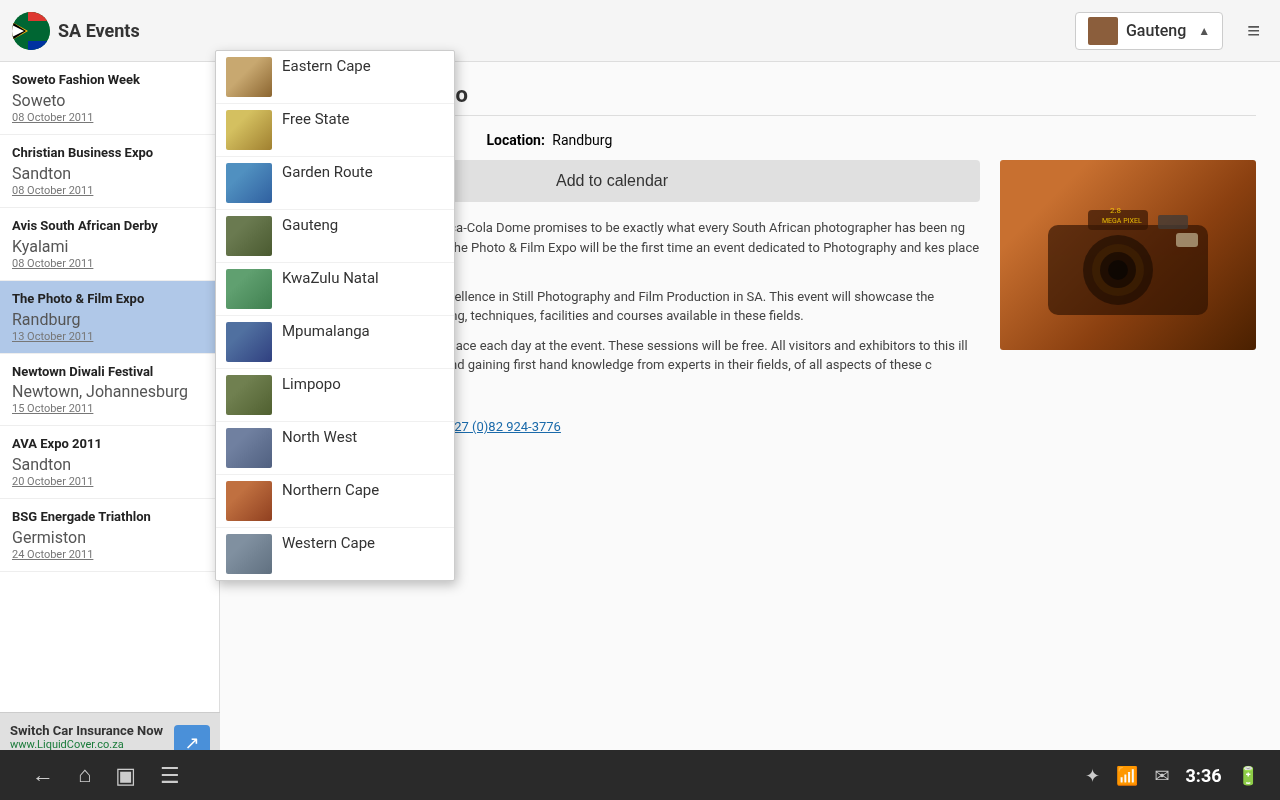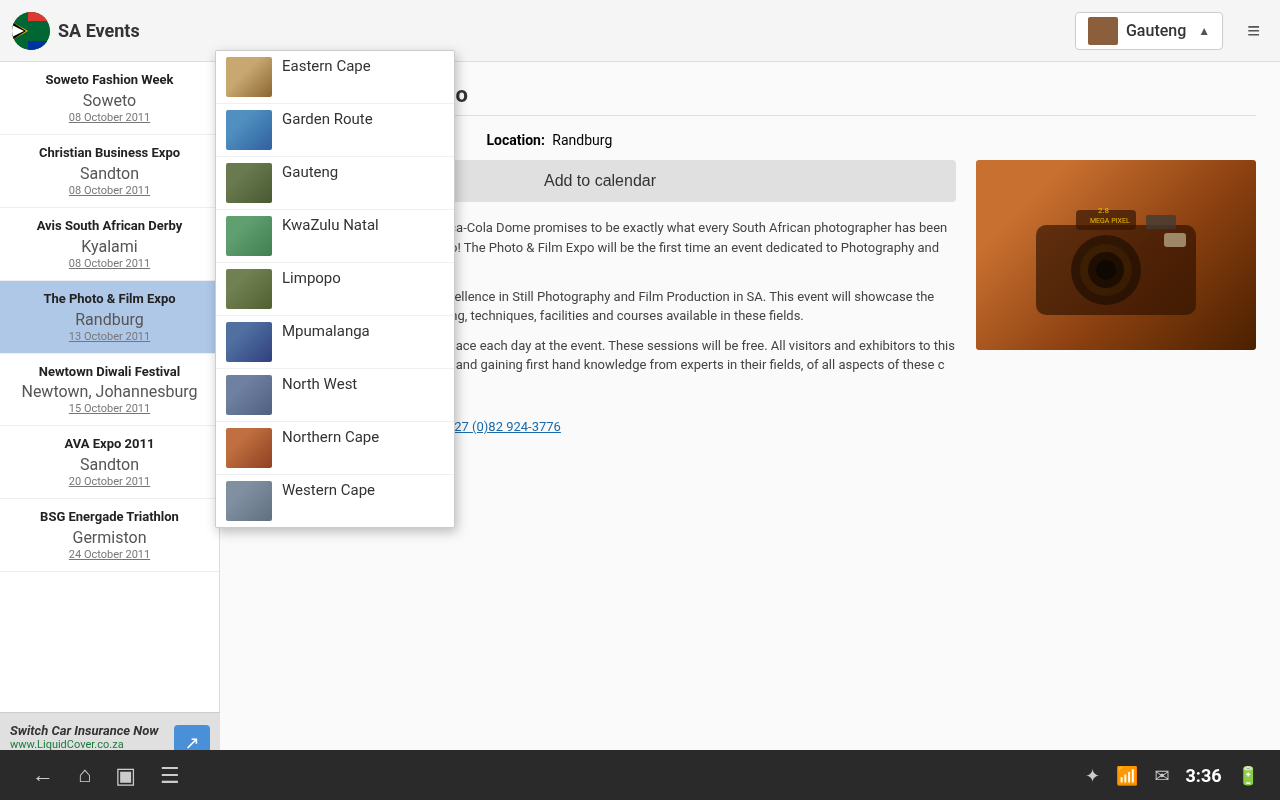--- a/index.html
+++ b/index.html
@@ -110,21 +110,21 @@
     #ad-banner {
       height: 60px;
       background: #e0e0e0;
       border-top: 1px solid #ccc;
       display: flex;
       align-items: center;
       padding: 6px 10px;
       gap: 8px;
     }
     #ad-text-block { flex: 1; }
-    #ad-title { font-size: 13px; font-weight: bold; color: #333; font-style: italic; }
+    #ad-title { font-size: 13px; font-weight: bold; color: #333; }
     #ad-url { font-size: 11px; color: #1a7b3a; }
     #ad-label { font-size: 10px; color: #777; }
     #ad-share-btn {
       width: 36px; height: 36px;
       background: #4a90d9;
       border-radius: 4px;
       display: flex; align-items: center; justify-content: center;
       cursor: pointer;
       color: #fff;
       font-size: 18px;
@@ -190,21 +190,21 @@
       border-bottom: 1px solid #ddd;
       padding-bottom: 8px;
     }
     #detail-content {
       display: flex;
       gap: 20px;
     }
     #detail-text-block { flex: 1; }
     #detail-image-block { flex-shrink: 0; }
     #event-image {
-      width: 280px;
+      width: 256px;
       height: 190px;
       background: linear-gradient(135deg, #c87030 20%, #8b4010 60%, #4a2000 100%);
       border-radius: 3px;
       position: relative;
       overflow: hidden;
       display: flex;
       align-items: center;
       justify-content: center;
     }
     .camera-svg { opacity: 0.9; }
@@ -282,21 +282,20 @@
       display: flex;
       flex-direction: column;
       width: 220px;
       flex-shrink: 0;
     }
     #sidebar-events {
       flex: 1;
       overflow-y: auto;
       background: #fff;
       border-right: 1px solid #ddd;
-      text-align: center;
     }
   </style>
 </head>
 <body>
 
 <div id="top-bar">
   <div id="app-icon">
 
     <svg width="38" height="38" viewBox="0 0 38 38">
       <circle cx="19" cy="19" r="19" fill="#006633"></circle>
@@ -319,38 +318,42 @@
 
   <div id="menu-icon">≡</div>
 </div>
 
 <div id="dropdown-overlay">
 <div class="dropdown-item">
       <div class="dropdown-thumb thumb-eastern-cape"></div>
       <span class="dropdown-label">Eastern Cape</span>
     </div>
     <div class="dropdown-item">
+      <div class="dropdown-thumb thumb-free-state"></div>
+      <span class="dropdown-label">Free State</span>
+    </div>
+    <div class="dropdown-item">
       <div class="dropdown-thumb thumb-garden-route"></div>
       <span class="dropdown-label">Garden Route</span>
     </div>
     <div class="dropdown-item">
       <div class="dropdown-thumb thumb-gauteng"></div>
       <span class="dropdown-label">Gauteng</span>
     </div>
     <div class="dropdown-item">
       <div class="dropdown-thumb thumb-kwazulu"></div>
       <span class="dropdown-label">KwaZulu Natal</span>
     </div>
     <div class="dropdown-item">
+      <div class="dropdown-thumb thumb-mpumalanga"></div>
+      <span class="dropdown-label">Mpumalanga</span>
+    </div>
+    <div class="dropdown-item">
       <div class="dropdown-thumb thumb-limpopo"></div>
       <span class="dropdown-label">Limpopo</span>
-    </div>
-    <div class="dropdown-item">
-      <div class="dropdown-thumb thumb-mpumalanga"></div>
-      <span class="dropdown-label">Mpumalanga</span>
     </div>
     <div class="dropdown-item">
       <div class="dropdown-thumb thumb-north-west"></div>
       <span class="dropdown-label">North West</span>
     </div>
     <div class="dropdown-item">
       <div class="dropdown-thumb thumb-northern-cape"></div>
       <span class="dropdown-label">Northern Cape</span>
     </div>
     <div class="dropdown-item">

